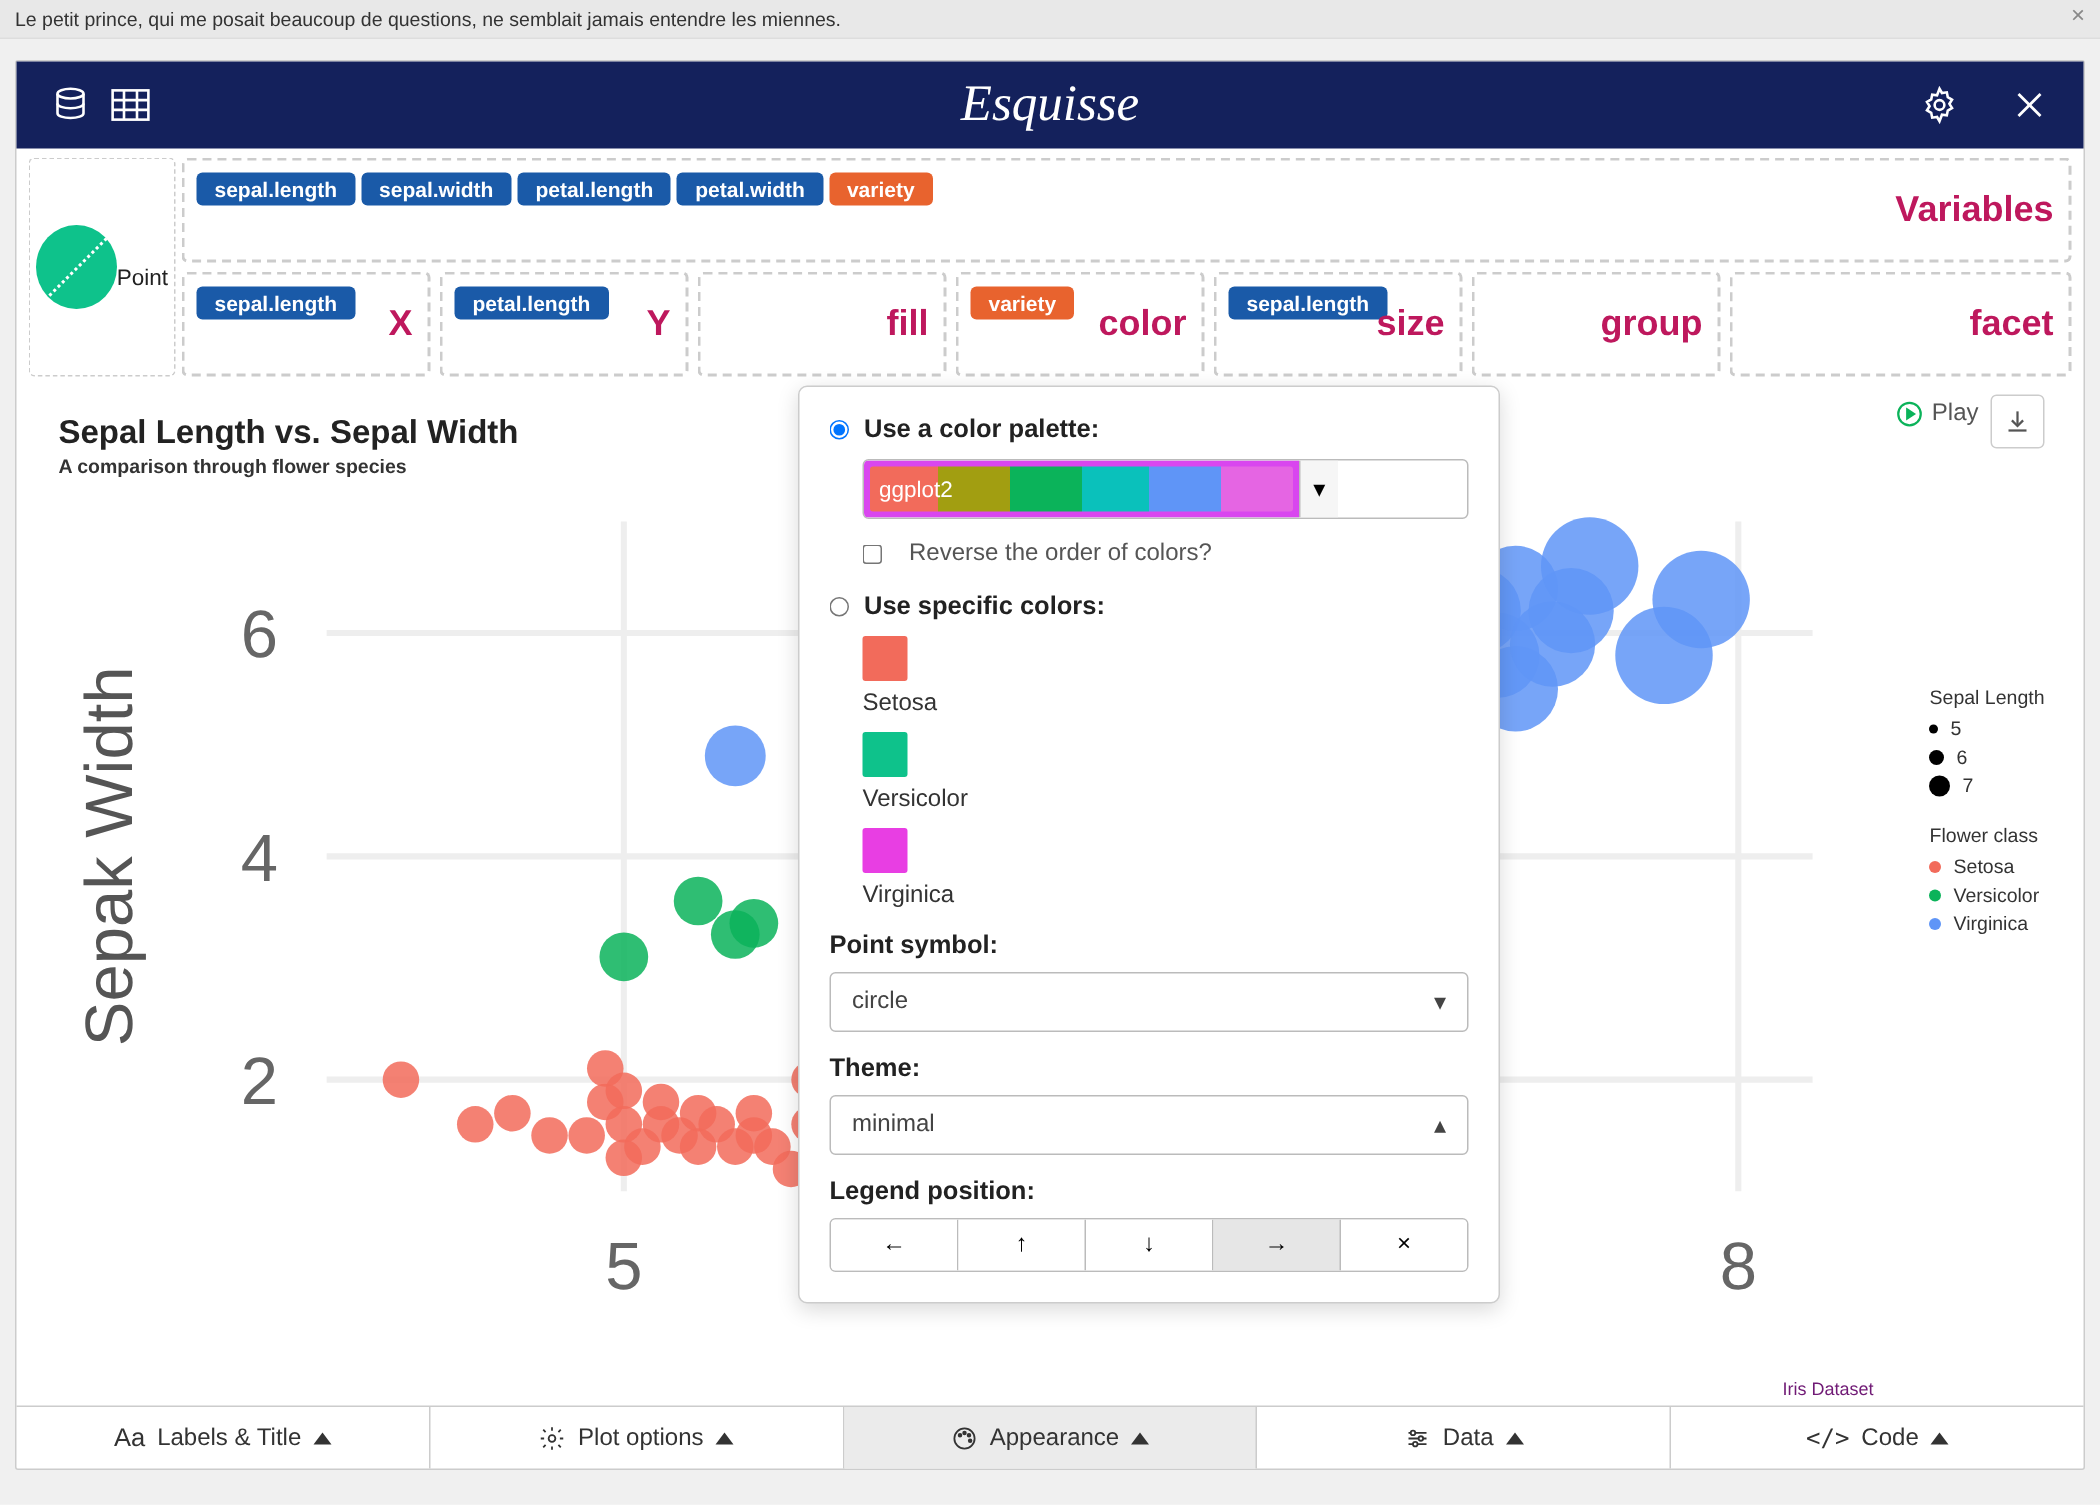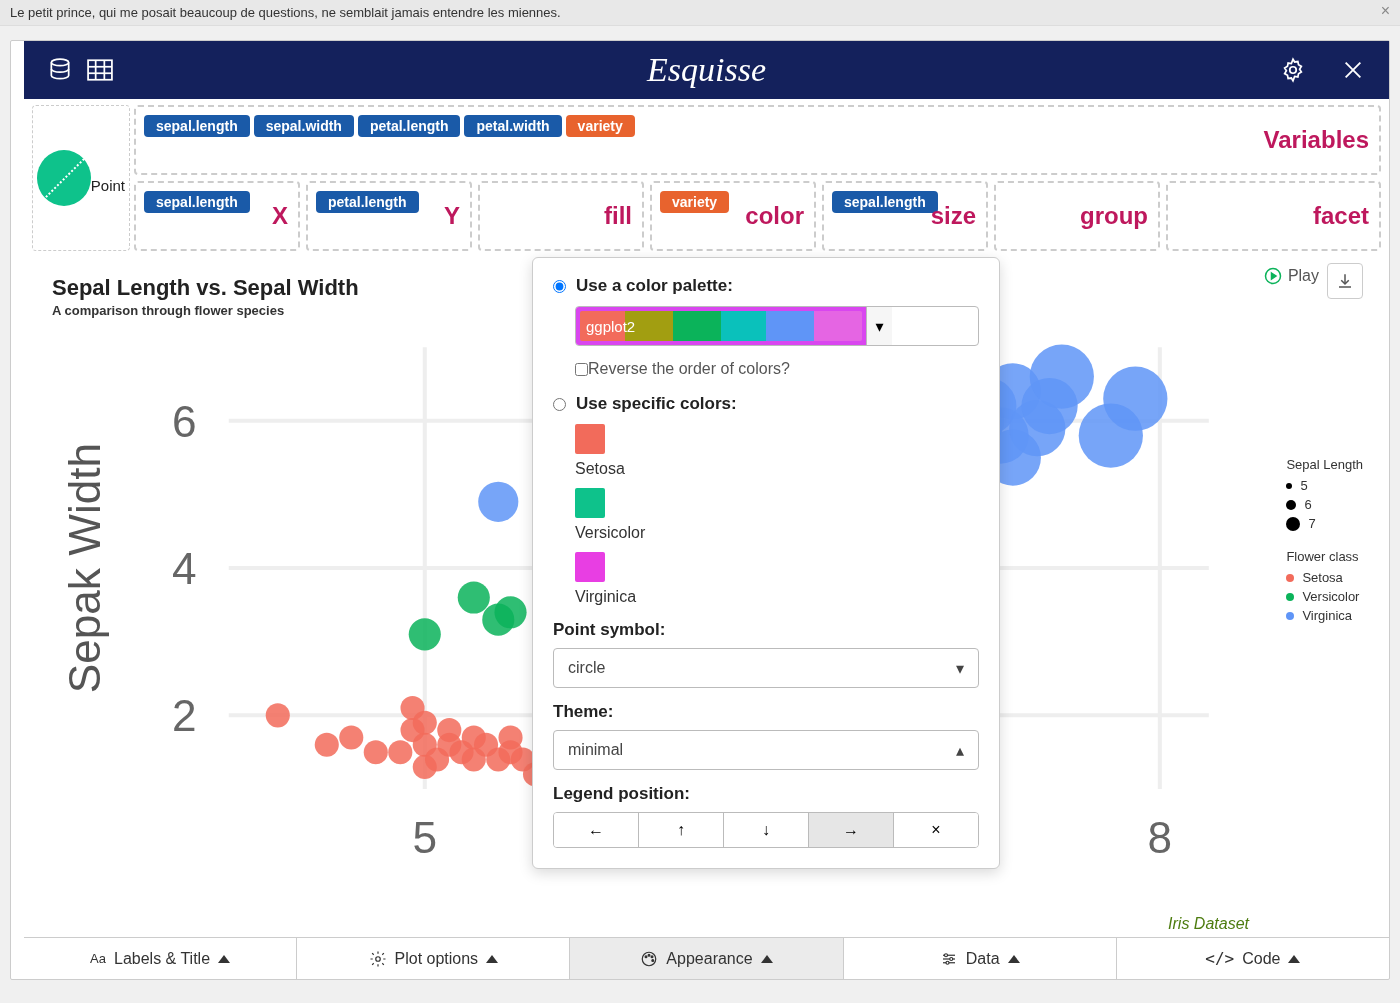--- a/index.html
+++ b/index.html
@@ -1,19 +1,19 @@
 <!DOCTYPE html>
 <html><head>
 <meta charset="utf-8">
 <style>
 * { box-sizing: border-box; margin: 0; padding: 0; font-family: -apple-system, BlinkMacSystemFont, "Segoe UI", Helvetica, Arial, sans-serif; }
 html, body { width: 1400px; height: 1003px; background: #f0f0f0; overflow: hidden; }
 .topbar { height: 26px; background: #e8e8e8; display: flex; align-items: center; padding: 0 10px; font-size: 13px; color: #333; border-bottom: 1px solid #ddd; position: relative; }
 .topbar .close { position: absolute; right: 10px; top: 2px; font-size: 16px; color: #888; cursor: pointer; }
-.app { margin: 14px 10px 0 10px; border: 1px solid #ccc; background: #fff; border-radius: 2px; height: 940px; display: flex; flex-direction: column; padding-left: 13px; }
+.app { margin: 14px 10px 0 10px; border: 1px solid #ccc; background: #fff; border-radius: 2px; height: 940px; display: flex; flex-direction: column; }
 .header { background: #14215c; color: #fff; height: 58px; display: flex; align-items: center; padding: 0 16px; position: relative; }
 .header .icon-btn { width: 40px; height: 40px; display: flex; align-items: center; justify-content: center; cursor: pointer; }
 .header .title { position: absolute; left: 50%; transform: translateX(-50%); font-family: cursive; font-size: 34px; font-weight: 300; font-style: italic; }
 .header .right { position: absolute; right: 16px; display: flex; gap: 20px; }
 .vars-area { display: flex; padding: 6px 8px 6px 8px; }
 .geom-box { width: 98px; border: 1px dashed #ccc; border-radius: 4px; display: flex; flex-direction: row; align-items: center; padding: 10px 4px; }
 .geom-circle { width: 56px; height: 56px; background: #0ec28b; border-radius: 50%; position: relative; }
 .geom-circle::after { content: ""; position: absolute; width: 54px; height: 0; border-top: 2px dotted #fff; transform: rotate(-45deg); top: 27px; left: 1px; }
 .geom-label { margin-top: 14px; font-size: 15px; color: #222; }
 .dropzones { flex: 1; margin-left: 4px; display: flex; flex-direction: column; gap: 6px; }
@@ -27,35 +27,35 @@
 .chart-title { font-size: 22px; font-weight: bold; color: #222; }
 .chart-subtitle { font-size: 13px; color: #333; margin-top: 2px; font-weight: bold; }
 .chart-svg { position: absolute; top: 50px; left: 20px; right: 140px; bottom: 20px; }
 .play-btn { position: absolute; top: 10px; right: 70px; display: flex; align-items: center; gap: 6px; font-size: 16px; color: #555; cursor: pointer; }
 .download-btn { position: absolute; top: 6px; right: 26px; width: 36px; height: 36px; border: 1px solid #ccc; border-radius: 4px; display: flex; align-items: center; justify-content: center; cursor: pointer; background: #fff; }
 .legend { position: absolute; right: 26px; top: 200px; font-size: 13px; color: #333; }
 .legend .title { font-weight: normal; margin-bottom: 6px; }
 .legend .row { display: flex; align-items: center; gap: 8px; margin-bottom: 4px; }
 .legend .dot { border-radius: 50%; background: #000; }
 .legend .sq { width: 8px; height: 8px; border-radius: 50%; }
-.caption { position: absolute; right: 140px; bottom: 4px; font-size: 16px; font-style: italic; color: #4d7c0f; }
+.caption { position: absolute; right: 140px; bottom: 4px; font-size: 12px; color: #701a75; }
 .bottom-tabs { display: flex; border-top: 1px solid #ccc; height: 42px; }
 .btab { flex: 1; border-right: 1px solid #ccc; display: flex; align-items: center; justify-content: center; gap: 8px; font-size: 16px; color: #333; cursor: pointer; }
 .btab:last-child { border-right: none; }
 .btab.active { background: #ebebeb; }
 .caret-up { width: 0; height: 0; border-left: 6px solid transparent; border-right: 6px solid transparent; border-bottom: 8px solid #333; }
 .popover { position: absolute; left: 532px; top: 257px; width: 468px; background: #fff; border: 1px solid #ccc; border-radius: 6px; box-shadow: 0 4px 14px rgba(0,0,0,0.15); padding: 18px 20px 20px 20px; z-index: 50; }
 .popover .radio-row { display: flex; align-items: center; gap: 10px; margin-bottom: 10px; }
 .popover .radio-row label { font-size: 17px; font-weight: bold; color: #222; }
 .palette-select { display: flex; border: 1px solid #bbb; border-radius: 4px; overflow: hidden; height: 40px; margin-left: 22px; }
 .palette-name { background: #d946ef; color: #fff; padding: 0 10px; display: flex; align-items: center; font-size: 15px; width: 290px; position: relative; }
 .palette-gradient { position: absolute; inset: 4px; border-radius: 2px; background: linear-gradient(to right, #f26b5b 0%, #f26b5b 16%, #a29e11 16%, #a29e11 33%, #0bb35a 33%, #0bb35a 50%, #0ac1bb 50%, #0ac1bb 66%, #5f95f7 66%, #5f95f7 83%, #e565e3 83%, #e565e3 100%); }
 .palette-name span { position: relative; z-index: 1; }
 .palette-caret { width: 26px; display: flex; align-items: center; justify-content: center; border-left: 1px solid #bbb; background: #f6f6f6; }
-.check-row { margin: 14px 0 16px 22px; display: flex; align-items: center; gap: 0; font-size: 16px; color: #555; }
+.check-row { margin: 14px 0 16px 22px; display: flex; align-items: center; gap: 18px; font-size: 16px; color: #555; }
 .swatch { width: 30px; height: 30px; border-radius: 2px; margin-left: 22px; }
 .swatch-label { margin: 6px 0 10px 22px; font-size: 16px; color: #333; }
 .section-label { font-size: 17px; font-weight: bold; margin-top: 14px; margin-bottom: 8px; color: #222; }
 .dropdown { border: 1px solid #bbb; border-radius: 4px; height: 40px; display: flex; align-items: center; justify-content: space-between; padding: 0 14px; font-size: 16px; color: #444; cursor: pointer; }
 .legend-btns { display: flex; border: 1px solid #bbb; border-radius: 4px; overflow: hidden; }
 .legend-btns button { flex: 1; height: 34px; border: none; border-right: 1px solid #bbb; background: #fff; cursor: pointer; font-size: 16px; }
 .legend-btns button:last-child { border-right: none; }
 .legend-btns button.active { background: #e6e6e6; }
 svg text { font-size: 11px; fill: #666; }
 .axis-label { font-size: 11px; fill: #555; }
@@ -289,21 +289,21 @@
             <span class="sq" style="background:#5f95f7"></span>
             <span>Virginica</span>
           </div>
         </div>
     </div>
     <div class="caption">Iris Dataset</div>
   </div>
 
   <div class="bottom-tabs">
     <div class="btab">
-        <span style="font-size:13px">Aa</span>
+        <span style="font-size:17px">Aa</span>
         <span>Labels &amp; Title</span>
         <span class="caret-up"></span>
       </div>
     <div class="btab">
         <svg width="18" height="18" viewBox="0 0 24 24" fill="none" stroke="#333" stroke-width="1.6">
           <circle cx="12" cy="12" r="3"></circle>
           <path d="M12 2v3M12 19v3M4.2 4.2l2.1 2.1M17.7 17.7l2.1 2.1M2 12h3M19 12h3M4.2 19.8l2.1-2.1M17.7 6.3l2.1-2.1"></path>
         </svg>
         <span>Plot options</span>
         <span class="caret-up"></span>

